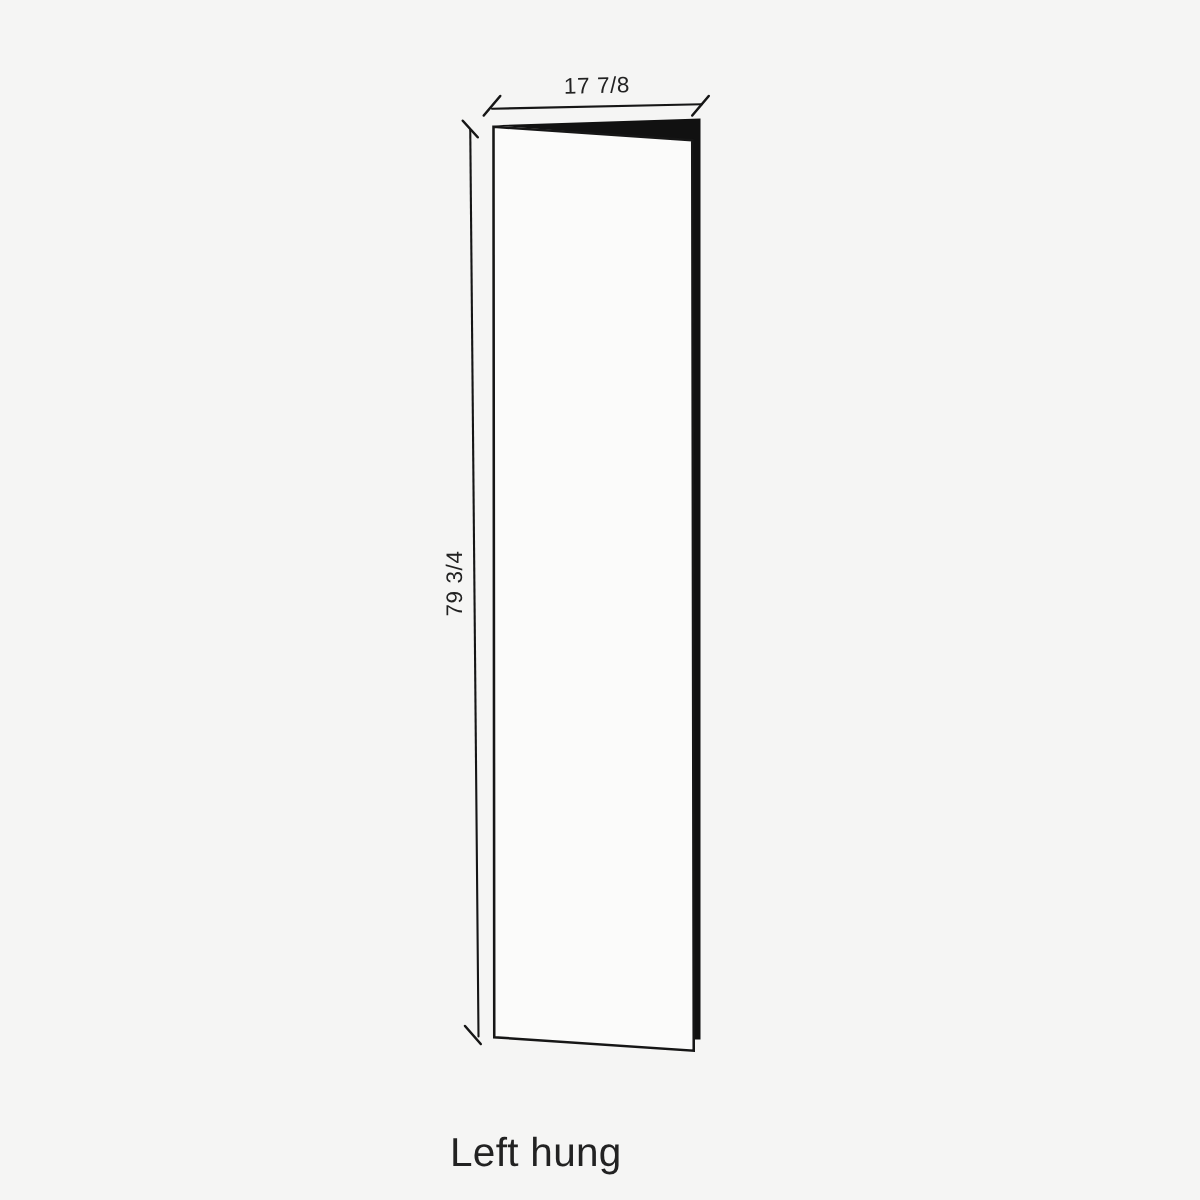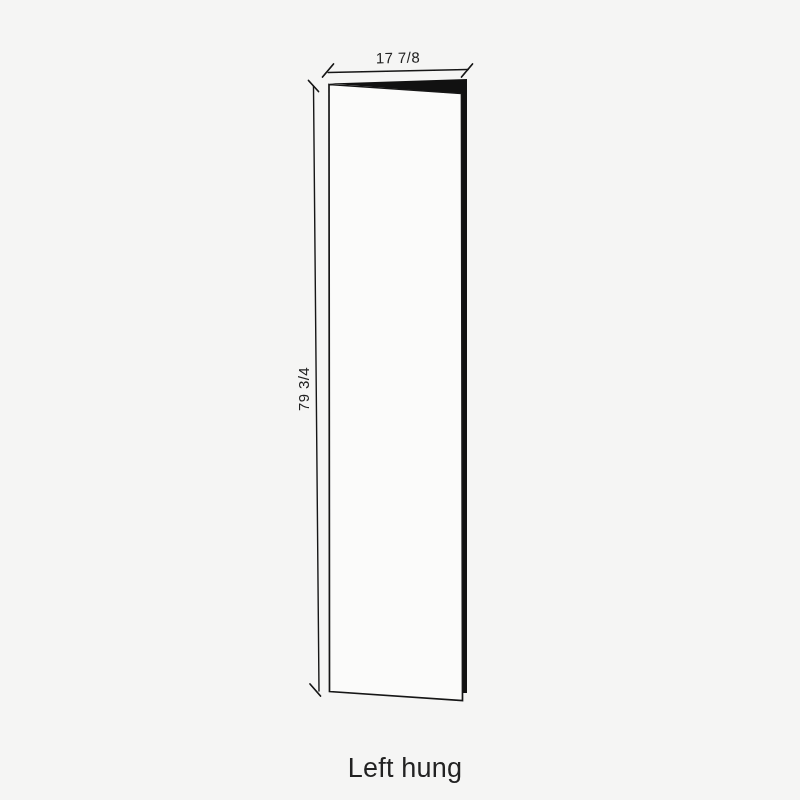--- a/index.html
+++ b/index.html
@@ -63,21 +63,20 @@
     left: 259px; top: 379px;
     width: 90px; height: 20px;
     line-height: 20px;
     transform: rotate(-90deg);
     transform-origin: 50% 50%;
   }
   .caption {
     position: absolute;
     left: 300px; top: 753px;
     width: 210px;
-    text-align: center;
     color: var(--text);
     font-size: 27px;
     font-weight: 500;
     letter-spacing: 0.2px;
     white-space: nowrap;
   }
 </style>
 </head>
 <body>
 

